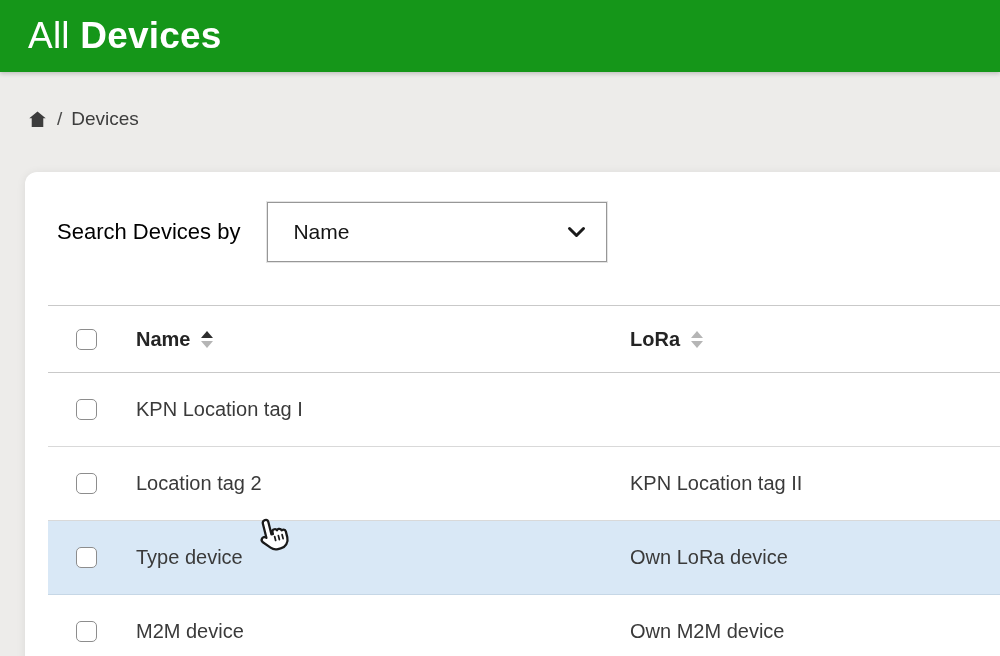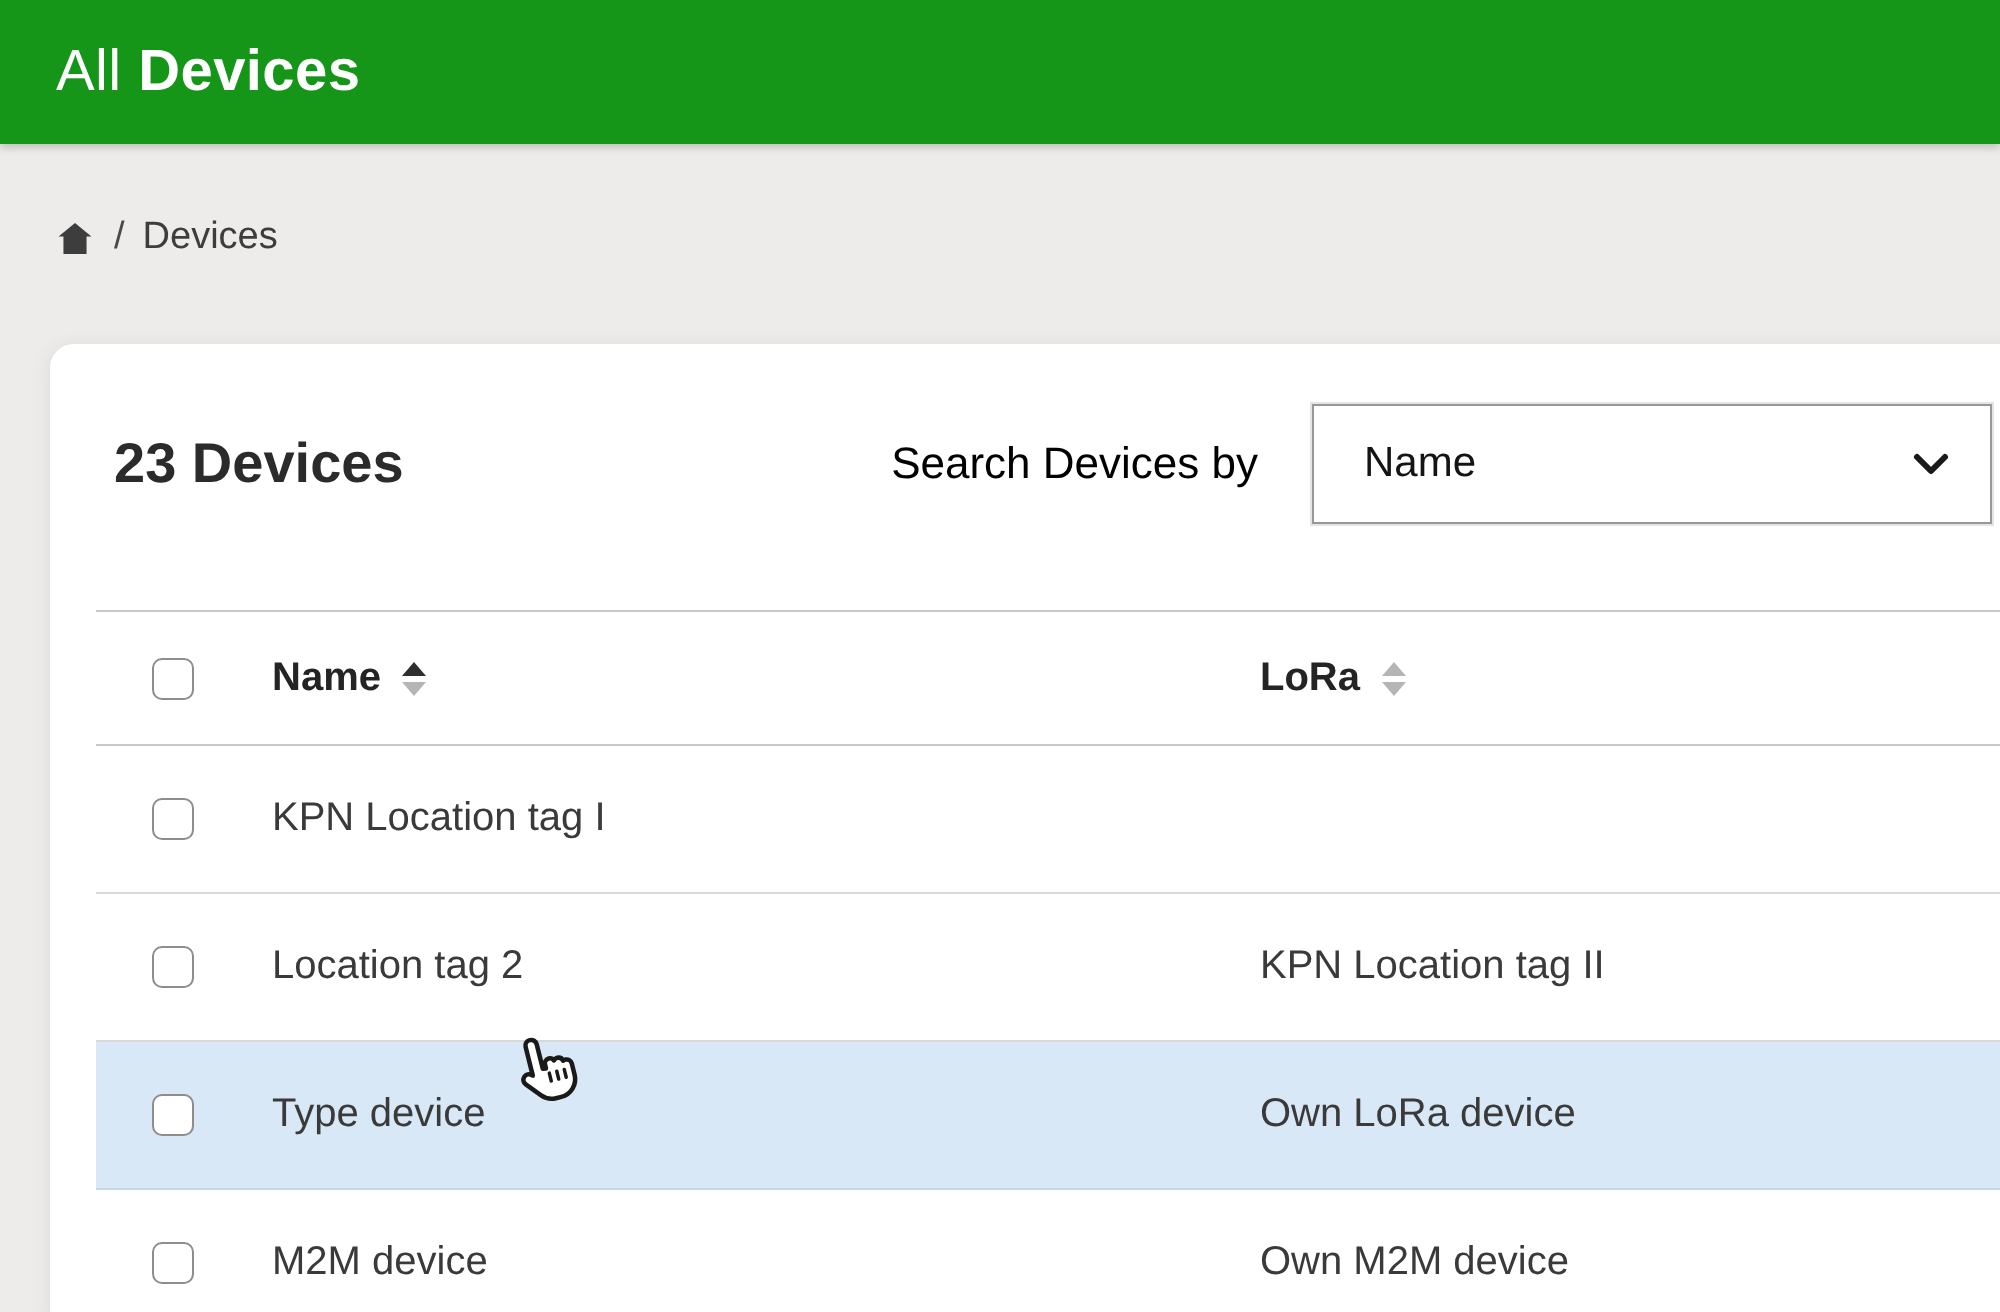--- a/index.html
+++ b/index.html
@@ -14,21 +14,21 @@
 
   
   .app-bar {
     height: 72px;
     background: #159619;
     display: flex; align-items: center;
     padding-left: 28px;
     box-shadow: 0 2px 4px rgba(0,0,0,.18);
     position: relative; z-index: 3;
   }
-  .app-bar .title { font-size: 29px; color: #ffffff; letter-spacing: .2px; }
+  .app-bar .title { font-size: 37px; color: #ffffff; letter-spacing: .2px; }
   .app-bar .title .bold { font-weight: 700; }
 
   
   .breadcrumb {
     display: flex; align-items: center;
     margin: 35px 0 0 27px;
     height: 24px;
     font-size: 19px; color: #3d3d3d;
   }
   .breadcrumb .home-icon { width: 21px; height: 21px; display: inline-flex; margin-right: 9px; }
@@ -117,21 +117,20 @@
       <path d="M12 2.8 L2.6 10.6 H5.4 V20.6 H18.6 V10.6 H21.4 Z" fill="#3d3d3d"></path>
     </svg>
   </span>
   <span class="sep">/</span>
   <span>Devices</span>
 </nav>
 
 <main class="card">
 
   <div class="panel-header">
-    <h1 class="device-count">23 Devices</h1>
     <span class="search-label">Search Devices by</span>
     <div class="search-select">
       <span class="value">Name</span>
       <span style="display:inline-flex;">
         <svg width="19" height="13" viewBox="0 0 19 13">
           <path d="M2.5 2.5 L9.5 9.5 L16.5 2.5" stroke="#1a1a1a" stroke-width="3" fill="none" stroke-linecap="round" stroke-linejoin="round"></path>
         </svg>
       </span>
     </div>
   </div>

